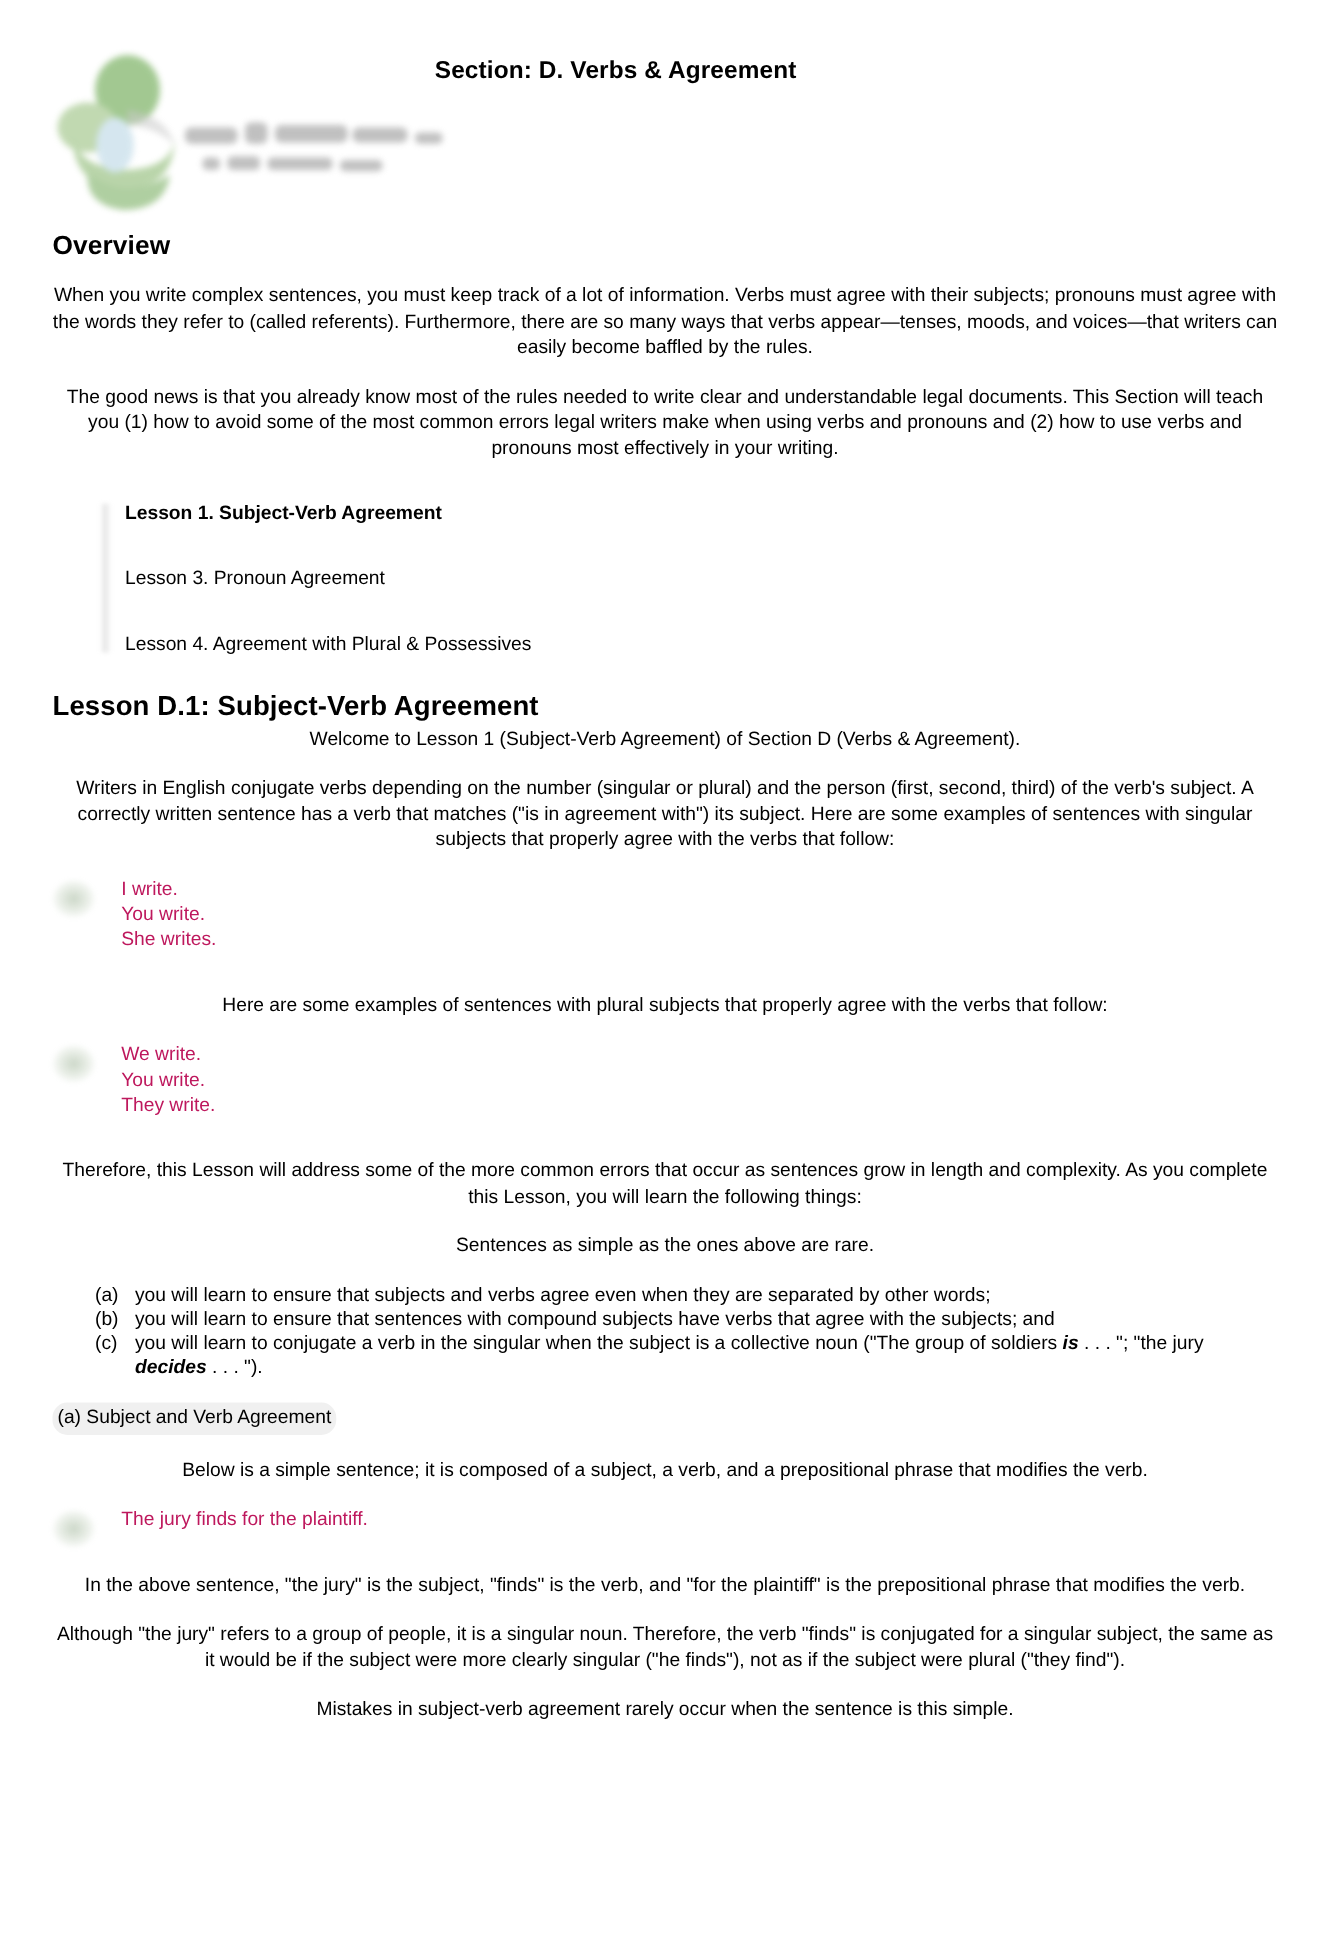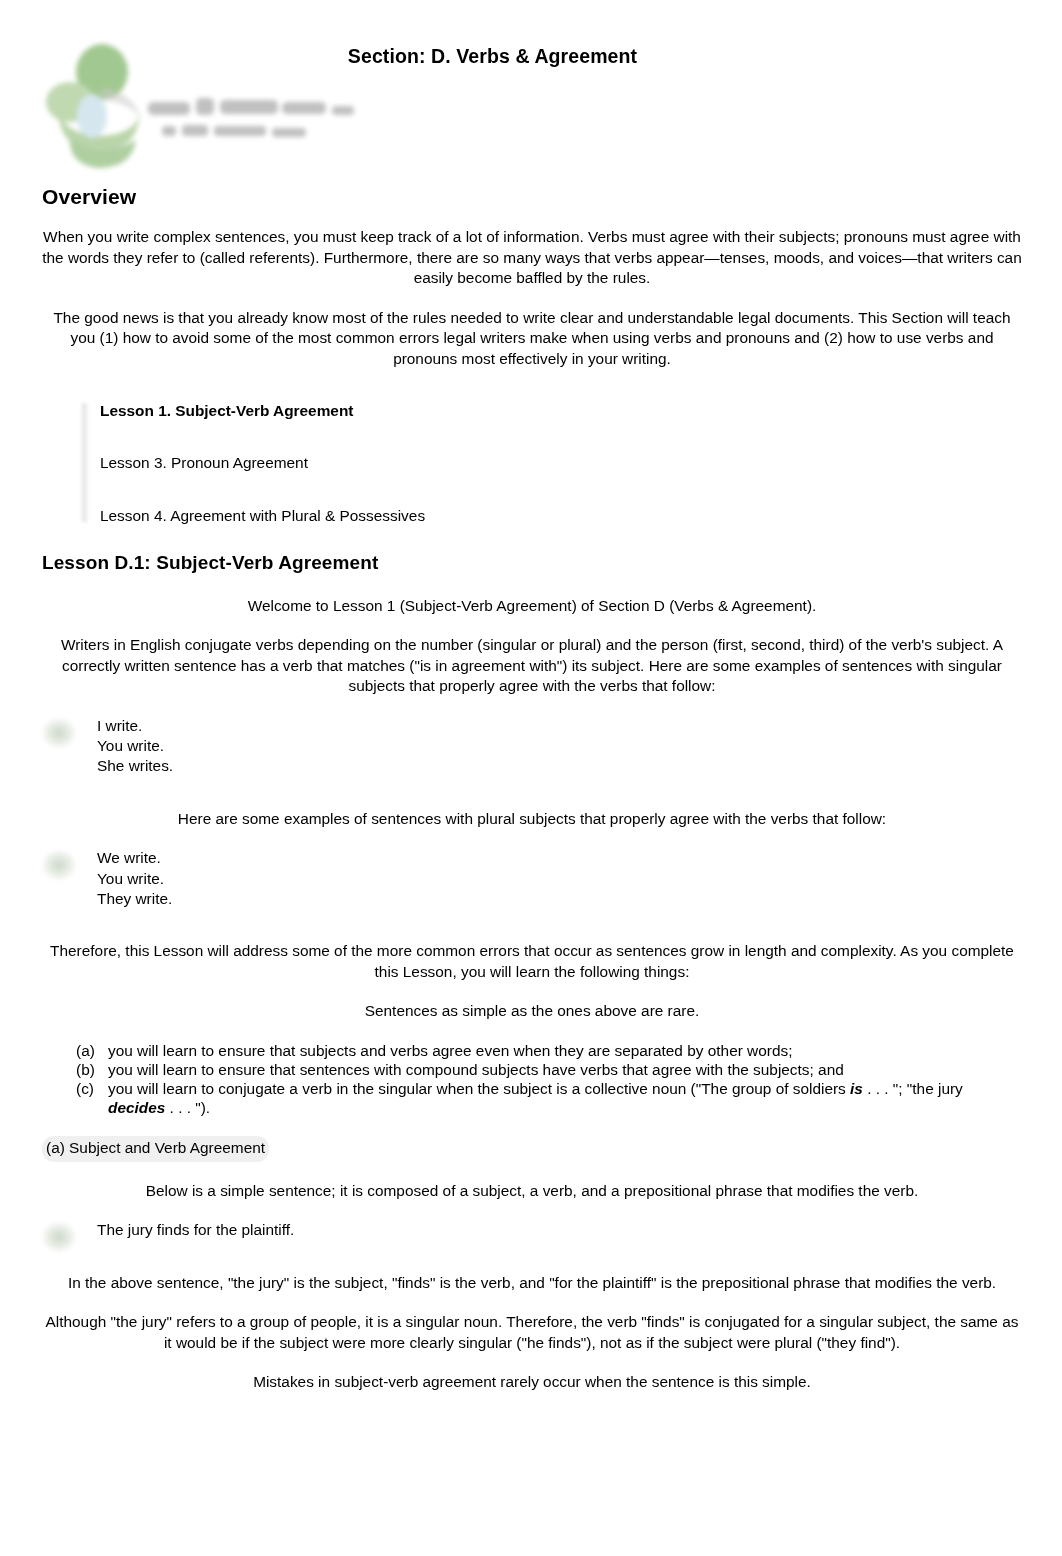--- a/index.html
+++ b/index.html
@@ -59,23 +59,23 @@
     width: 980px;
   }
 
   h2.section-heading {
     font-size: 21px;
     font-weight: bold;
     margin: 0 0 18px 0;
     letter-spacing: 0.1px;
   }
   h2.lesson-heading {
-    font-size: 19px;
+    font-size: 22px;
     font-weight: bold;
-    margin: 26px 0 22px 0;
+    margin: 26px 0 4px 0;
     letter-spacing: 0.1px;
   }
 
   p.body-text {
     font-size: 15.4px;
     line-height: 20.5px;
     margin: 0 0 19px 0;
     text-align: center;
   }
 
@@ -113,21 +113,21 @@
     position: absolute;
     left: 0px;
     top: 2px;
     width: 34px;
     height: 30px;
     border-radius: 50%;
     background: radial-gradient(ellipse at 50% 50%, rgba(120,150,110,0.38) 0%, rgba(150,175,140,0.22) 45%, rgba(255,255,255,0) 78%);
     filter: blur(2.2px);
   }
   .example-line {
-    color: #000000;
+    color: #be185d;
     font-size: 15.4px;
     line-height: 20.3px;
     white-space: nowrap;
   }
 
   
   .letter-list {
     margin: 0 0 19px 0;
     padding: 0;
     list-style: none;

